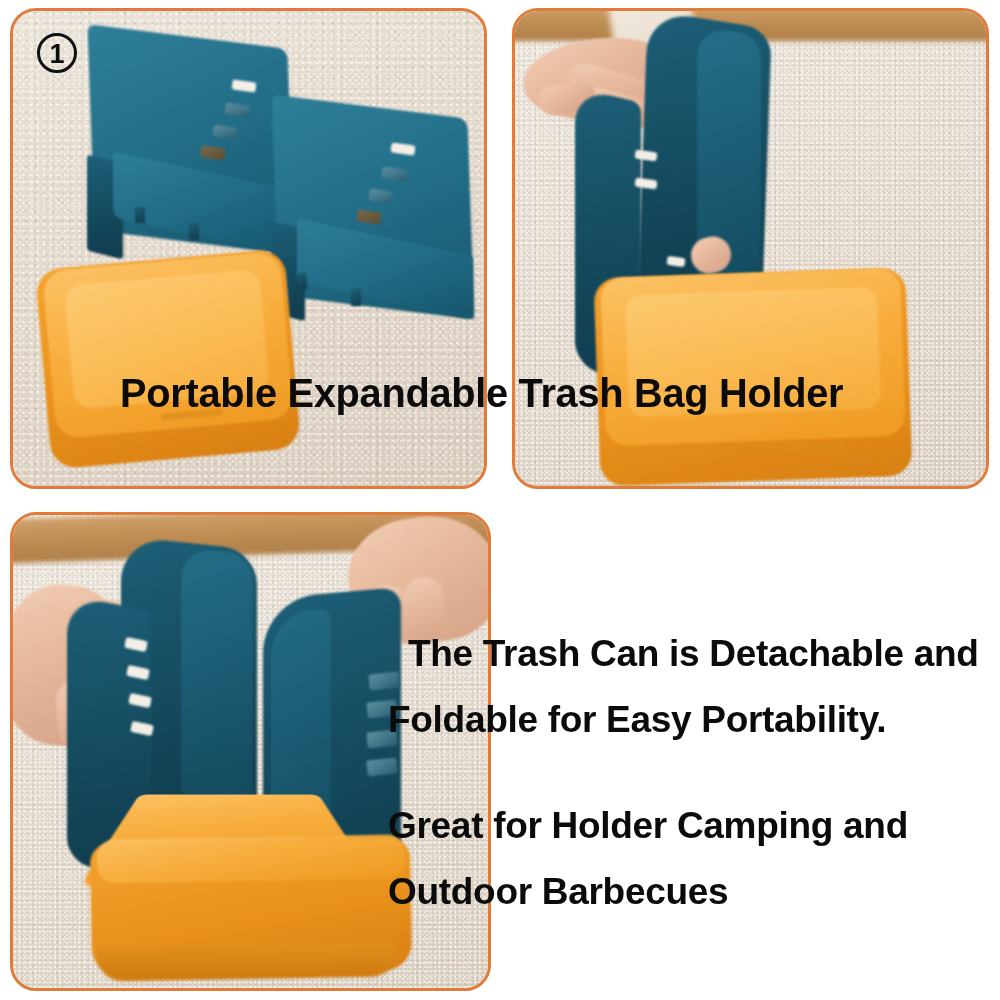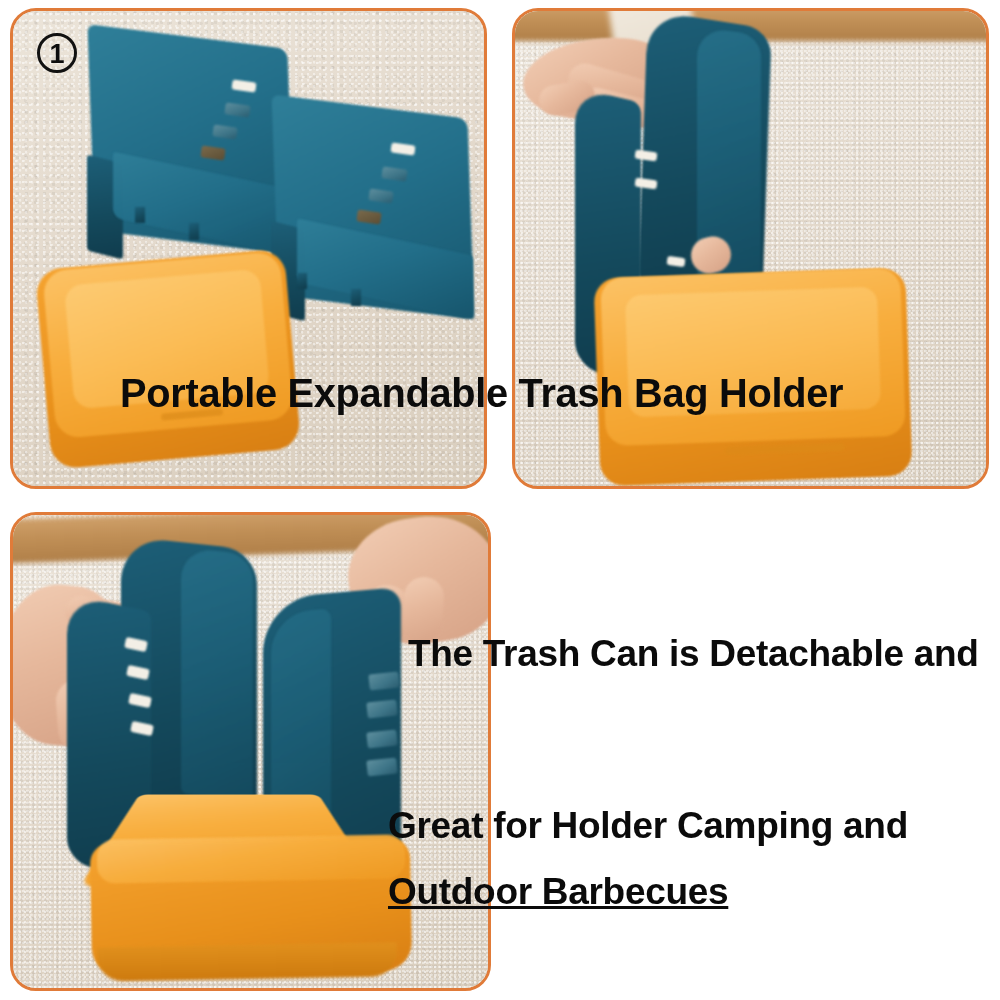--- a/index.html
+++ b/index.html
@@ -98,21 +98,21 @@
     transform:scaleX(0.97);
     transform-origin:left center;
   }
   .body-line{
     font-size:37px;
     line-height:40px;
   }
   #line-1{left:408px;top:634px;}
   #line-2{left:388px;top:700px;}
   #line-3{left:388px;top:806px;}
-  #line-4{left:388px;top:872px;text-decoration:underline;}
+  #line-4{left:388px;top:872px;}
 </style>
 </head>
 <body>
 
 <div id="stage">
 
   <div class="panel" id="panel-1">
     <div class="photo">
       <div class="carpet"></div>
 
@@ -206,16 +206,17 @@
       <div class="orange-deep soft" style="left:78px;top:326px;width:320px;height:132px;border-radius:20px 20px 28px 28px;transform:rotate(-1deg);"></div>
       <div class="orange soft" style="left:84px;top:322px;width:308px;height:44px;border-radius:18px;transform:rotate(-1deg);opacity:.95;"></div>
       <div style="position:absolute;left:84px;top:430px;width:300px;height:34px;border-radius:0 0 26px 26px;background:linear-gradient(180deg,#e08f1c 0%,#cd7a0e 100%);filter:blur(1.6px);transform:rotate(-1deg);"></div>
     </div>
 
   </div>
 
   <div class="overlay-text" id="headline">Portable Expandable Trash Bag Holder</div>
 
   <div class="overlay-text body-line" id="line-1">The Trash Can is Detachable and</div>
+  <div class="overlay-text body-line" id="line-2">Foldable for Easy Portability.</div>
   <div class="overlay-text body-line" id="line-3">Great for Holder Camping and</div>
   <div class="overlay-text body-line" id="line-4">Outdoor Barbecues</div>
 
 </div>
 
 </body></html>

